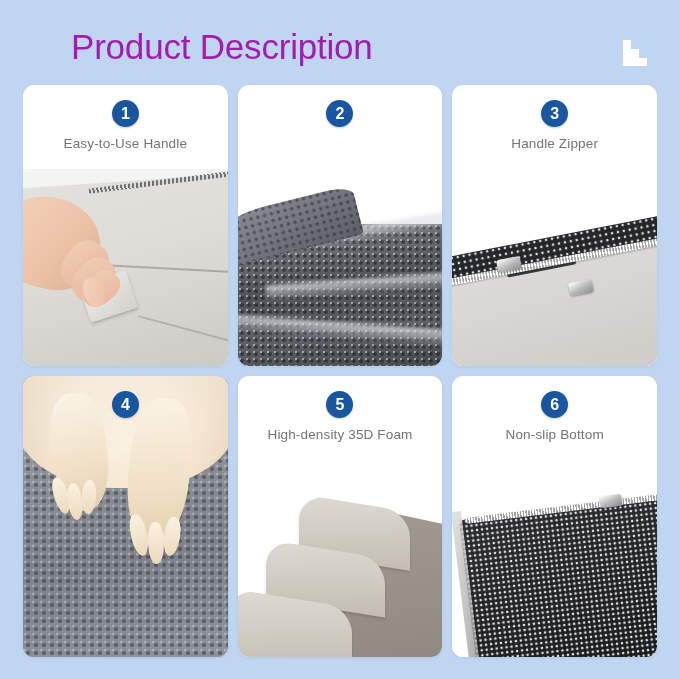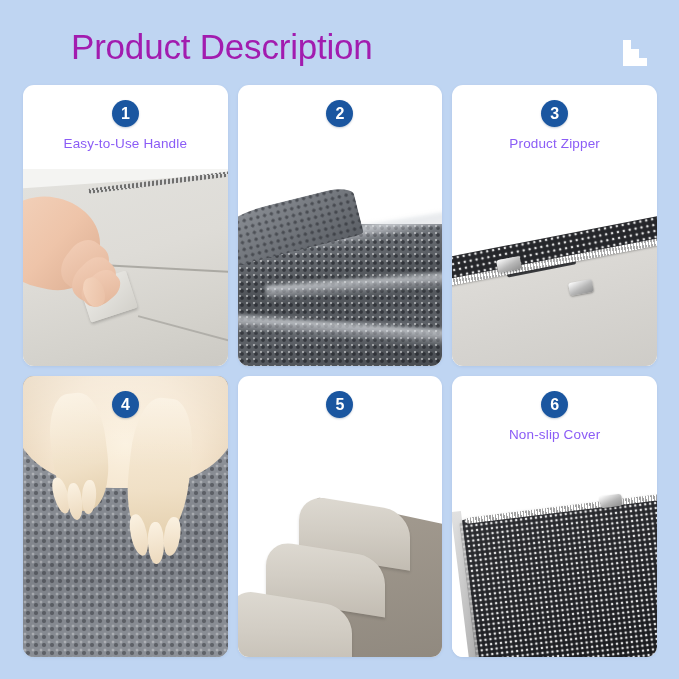--- a/index.html
+++ b/index.html
@@ -86,21 +86,21 @@
     color: #ffffff;
     font-size: 16px;
     font-weight: bold;
     line-height: 27px;
     text-align: center;
     box-shadow: 0 1px 2px rgba(20,50,100,0.25);
   }
   .card-label {
     margin-top: 9px;
     font-size: 13.5px;
-    color: #8b5cf6;
+    color: #737373;
     letter-spacing: 0.15px;
     white-space: nowrap;
   }
 
   
   .photo {
     position: absolute;
     left: 0;
     width: 100%;
     overflow: hidden;
@@ -405,21 +405,21 @@
       <div class="photo photo-3">
         <div class="c3-body"></div>
         <div class="c3-dotted"></div>
         <div class="c3-open"></div>
         <div class="c3-tape"></div>
         <div class="c3-pull c3-pull-a"></div>
         <div class="c3-pull c3-pull-b"></div>
       </div>
       <div class="card-head">
         <div class="badge">3</div>
-        <div class="card-label">Product Zipper</div>
+        <div class="card-label">Handle Zipper</div>
       </div>
     </div>
 
     <div class="card">
       <div class="photo photo-4">
         <div class="c4-rug"></div>
         <div class="c4-fur"></div>
         <div class="c4-leg c4-leg-l"></div>
         <div class="c4-leg c4-leg-r"></div>
         <div class="c4-toe c4-t1"></div>
@@ -437,30 +437,31 @@
 
     <div class="card">
       <div class="photo photo-5">
         <div class="c5-side"></div>
         <div class="c5-step c5-s1"></div>
         <div class="c5-step c5-s2"></div>
         <div class="c5-step c5-s3"></div>
       </div>
       <div class="card-head">
         <div class="badge">5</div>
+        <div class="card-label">High-density 35D Foam</div>
       </div>
     </div>
 
     <div class="card">
       <div class="photo photo-6">
         <div class="c6-panel"></div>
         <div class="c6-edge"></div>
         <div class="c6-zip"></div>
         <div class="c6-pull"></div>
       </div>
       <div class="card-head">
         <div class="badge">6</div>
-        <div class="card-label">Non-slip Cover</div>
+        <div class="card-label">Non-slip Bottom</div>
       </div>
     </div>
 
   </div>
 </div>
 
 </body></html>

